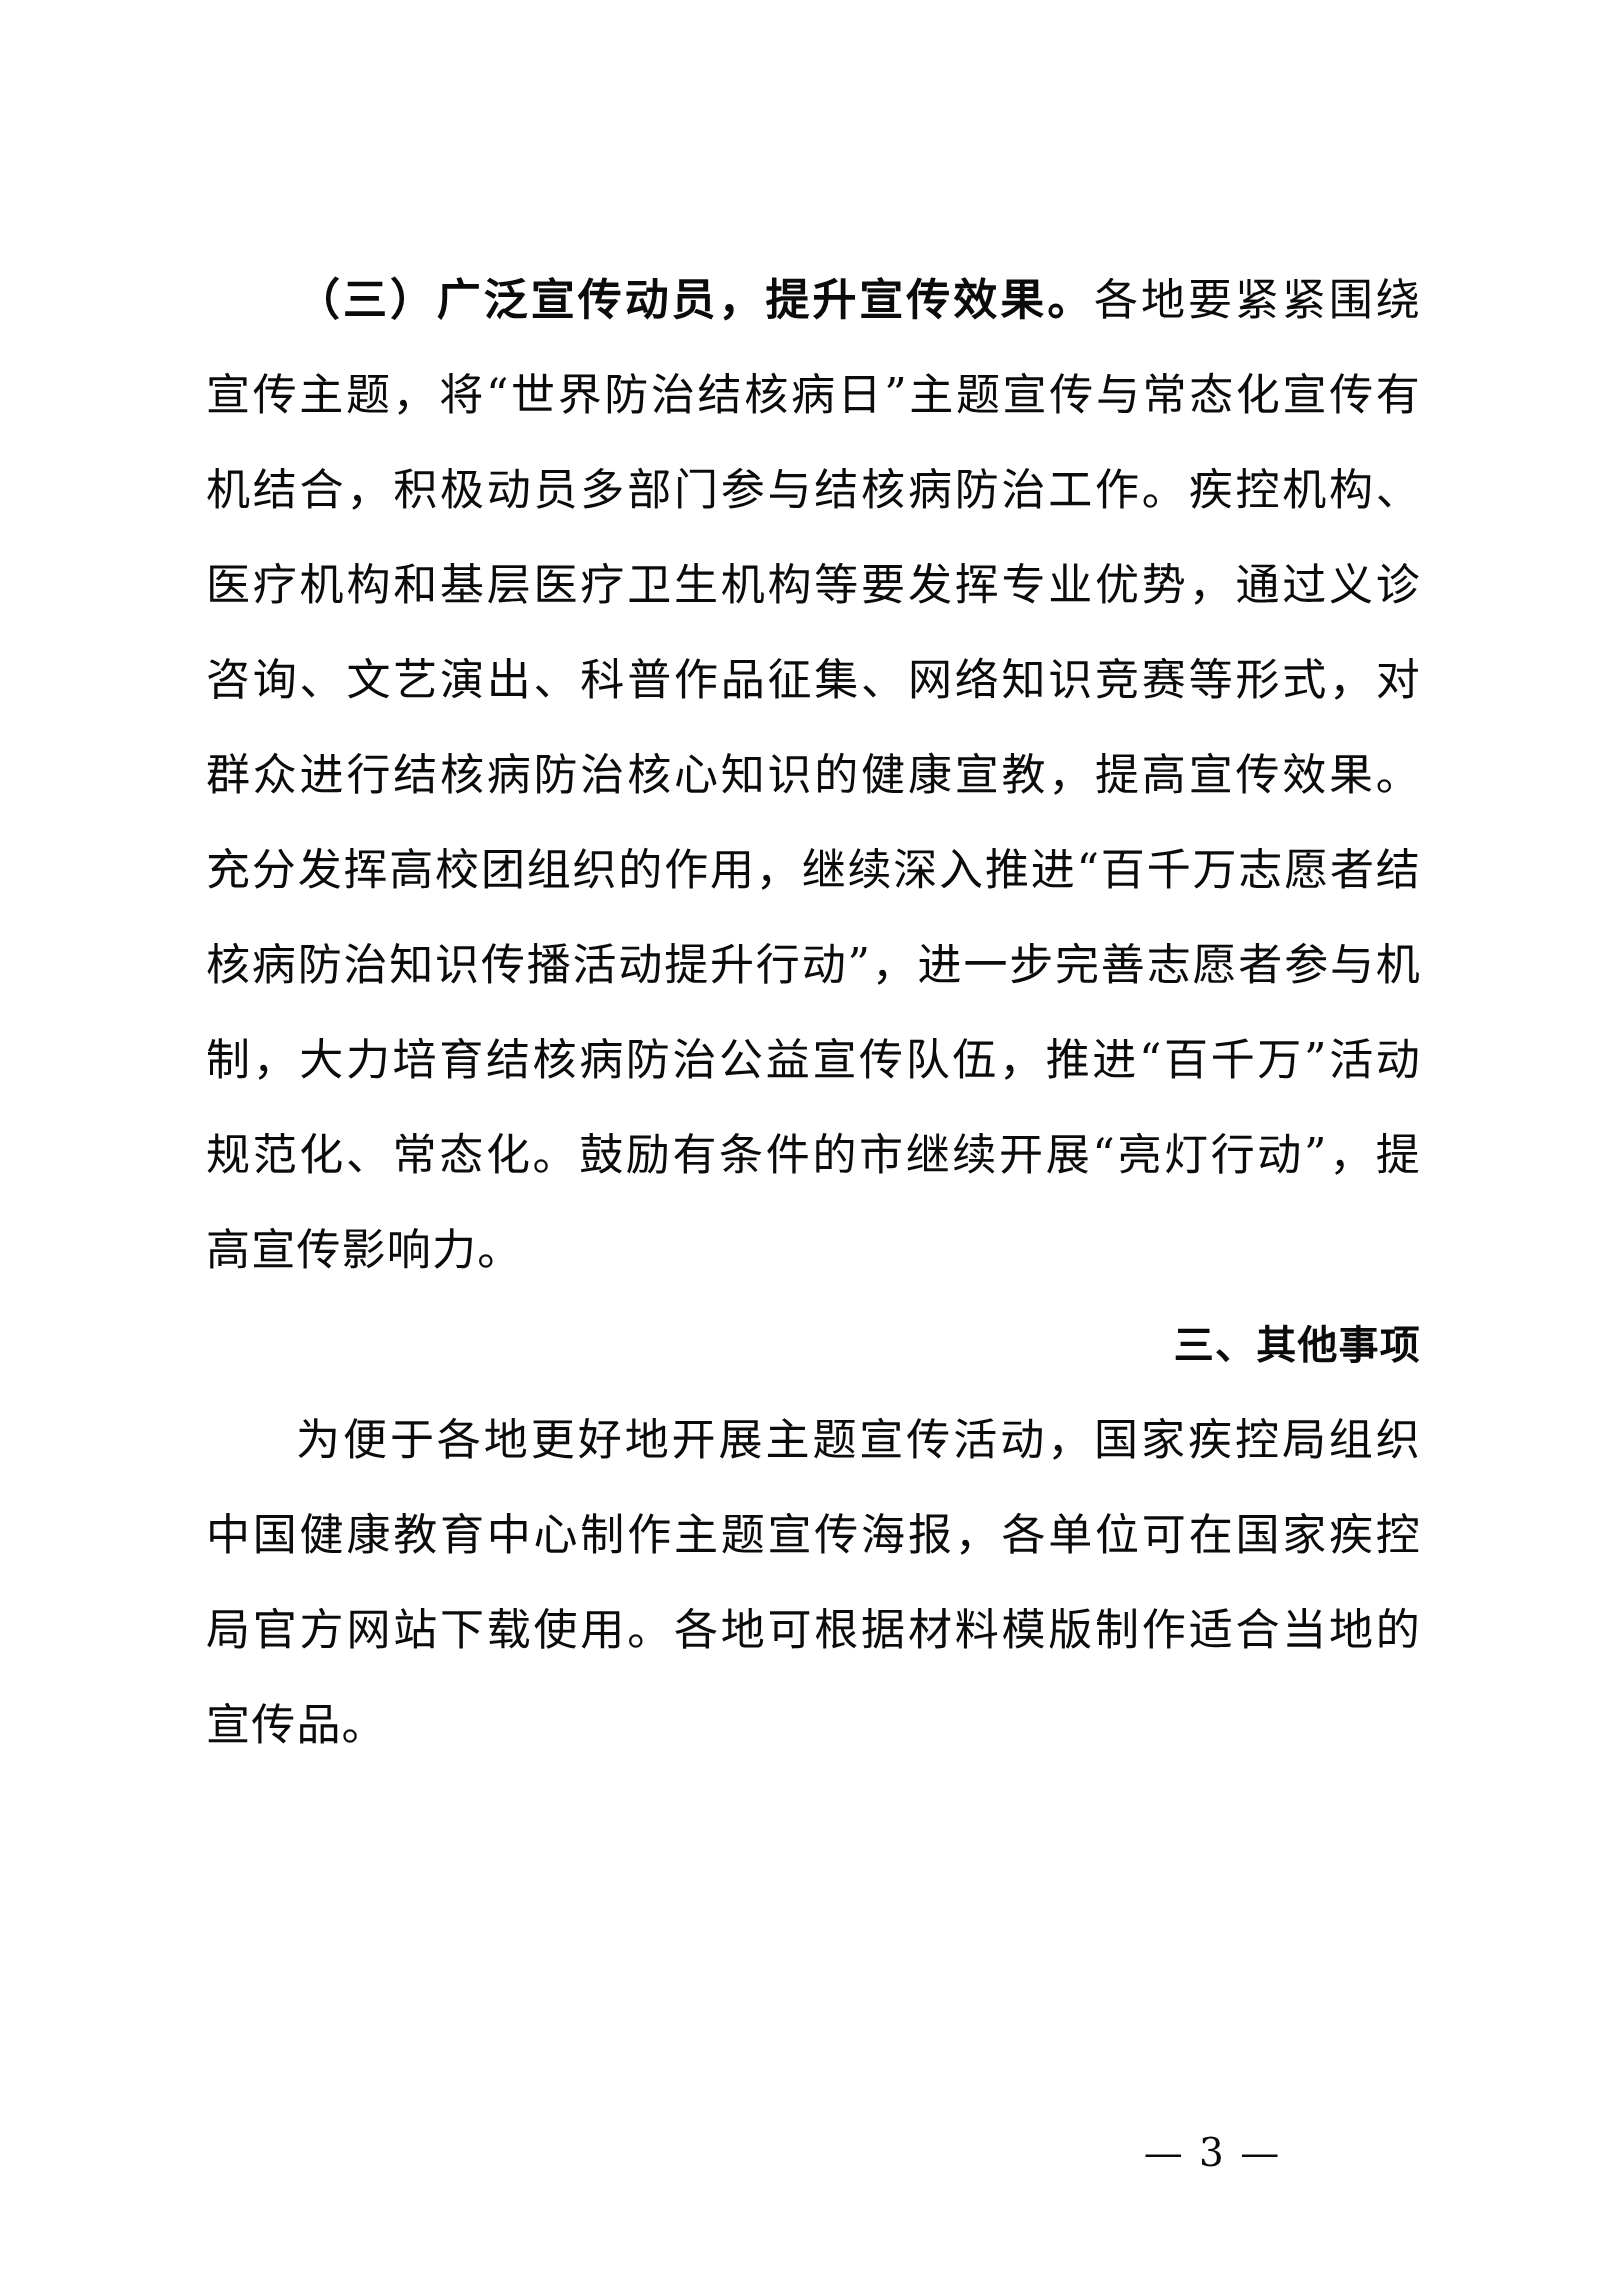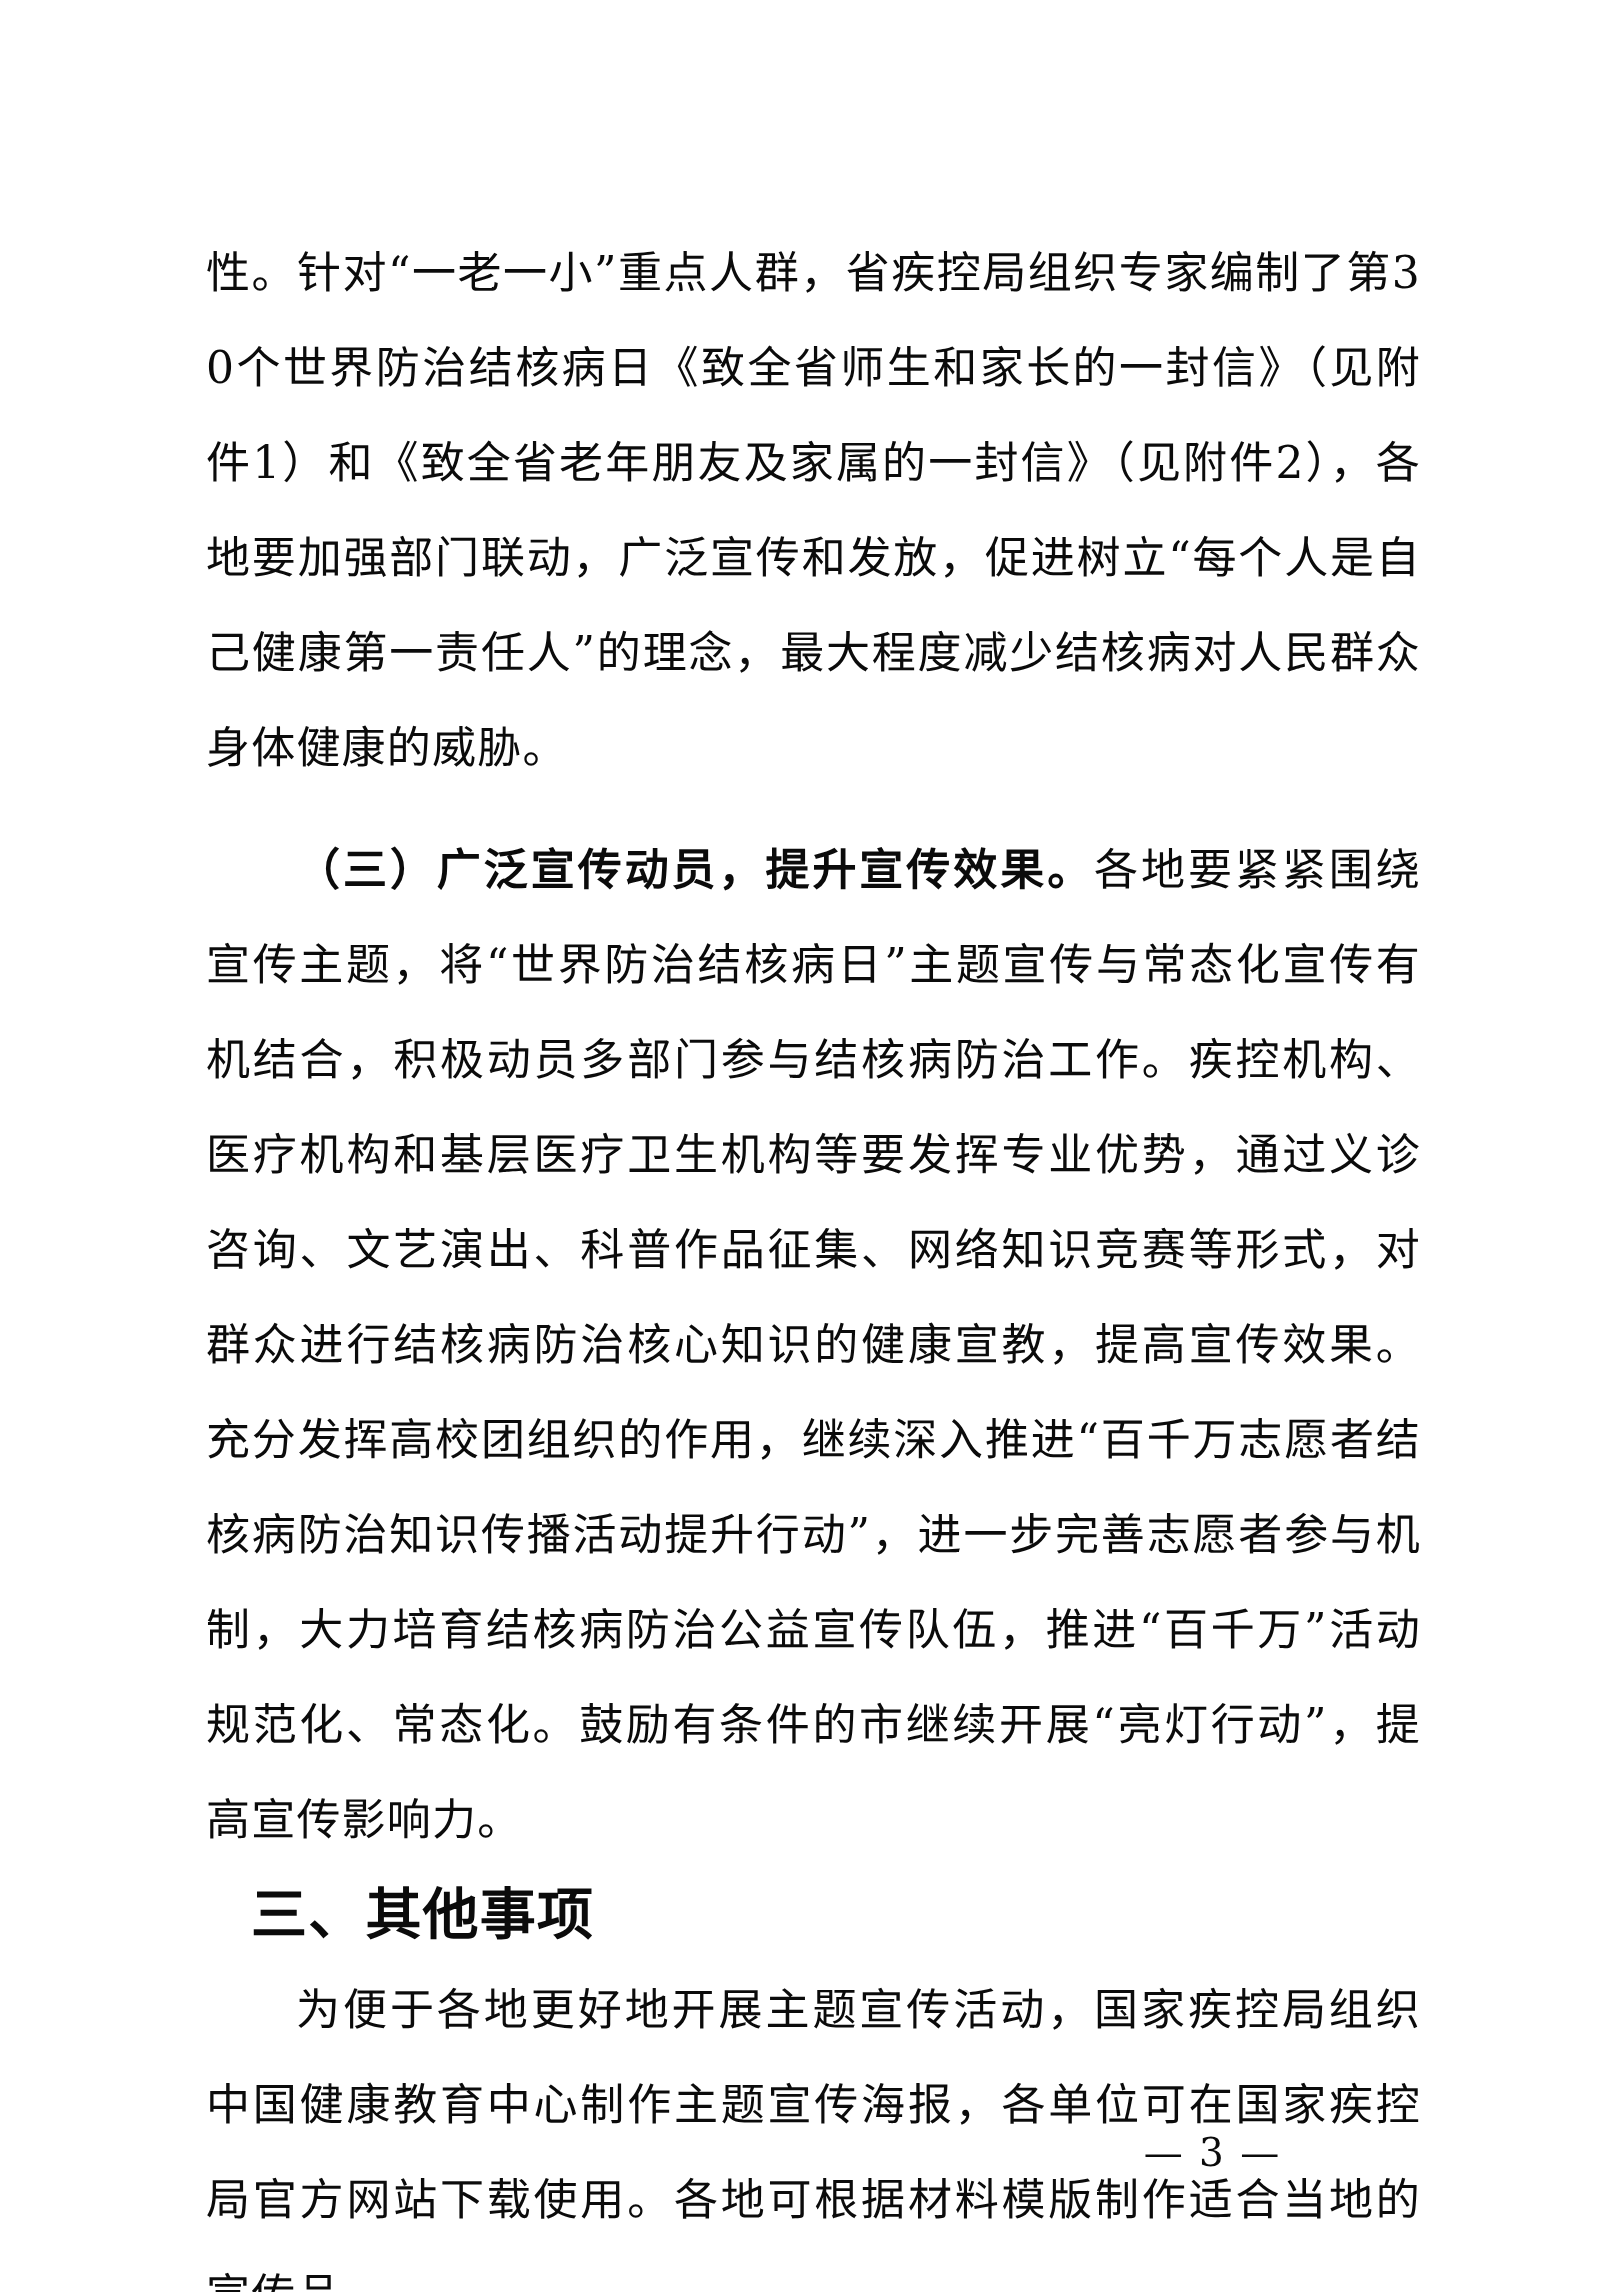--- a/index.html
+++ b/index.html
@@ -34,26 +34,27 @@
     text-indent: 0;
     word-break: break-all;
   }
   .para.indent {
     text-indent: 90px;
   }
   .gap-before {
     margin-top: 27.4px;
   }
   .heading {
-    font-size: 56px;
+    font-size: 40px;
     line-height: 95px;
     font-weight: bold;
     letter-spacing: 1.2px;
     text-indent: 45px;
     margin: 0;
+    text-align: right;
   }
   .bold-lead {
     font-weight: bold;
     margin-top: 27px;
   }
   .footer {
     position: absolute;
     left: 0;
     right: 0;
     bottom: 118px;
@@ -68,21 +69,20 @@
     padding-left: 804px;
   }
 </style>
 </head>
 <body>
 
 <div class="page">
 
   <div class="content">
 
-    <p class="para">性。针对“一老一小”重点人群，省疾控局组织专家编制了第30个世界防治结核病日《致全省师生和家长的一封信》（见附件1）和《致全省老年朋友及家属的一封信》（见附件2），各地要加强部门联动，广泛宣传和发放，促进树立“每个人是自己健康第一责任人”的理念，最大程度减少结核病对人民群众身体健康的威胁。</p>
 
     <p class="para indent gap-before"><span class="bold-lead">（三）广泛宣传动员，提升宣传效果。</span><span>各地要紧紧围绕宣传主题，将“世界防治结核病日”主题宣传与常态化宣传有机结合，积极动员多部门参与结核病防治工作。疾控机构、医疗机构和基层医疗卫生机构等要发挥专业优势，通过义诊咨询、文艺演出、科普作品征集、网络知识竞赛等形式，对群众进行结核病防治核心知识的健康宣教，提高宣传效果。充分发挥高校团组织的作用，继续深入推进“百千万志愿者结核病防治知识传播活动提升行动”，进一步完善志愿者参与机制，大力培育结核病防治公益宣传队伍，推进“百千万”活动规范化、常态化。鼓励有条件的市继续开展“亮灯行动”，提高宣传影响力。</span></p>
 
     <h2 class="heading gap-before">三、其他事项</h2>
 
     <p class="para indent">为便于各地更好地开展主题宣传活动，国家疾控局组织中国健康教育中心制作主题宣传海报，各单位可在国家疾控局官方网站下载使用。各地可根据材料模版制作适合当地的宣传品。</p>
 
   </div>
 
   <div class="footer">

